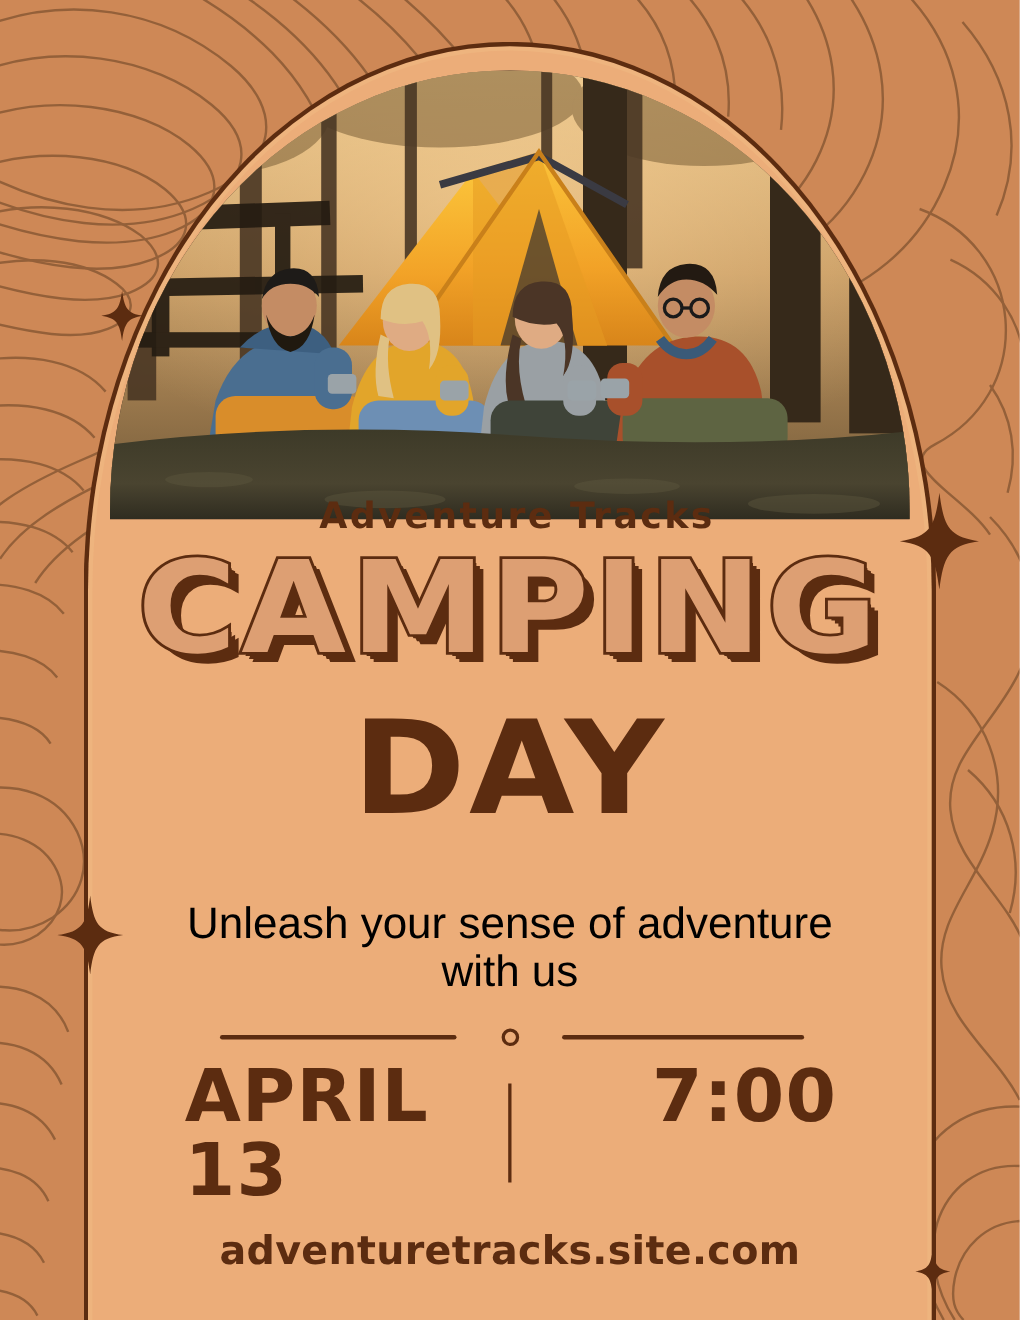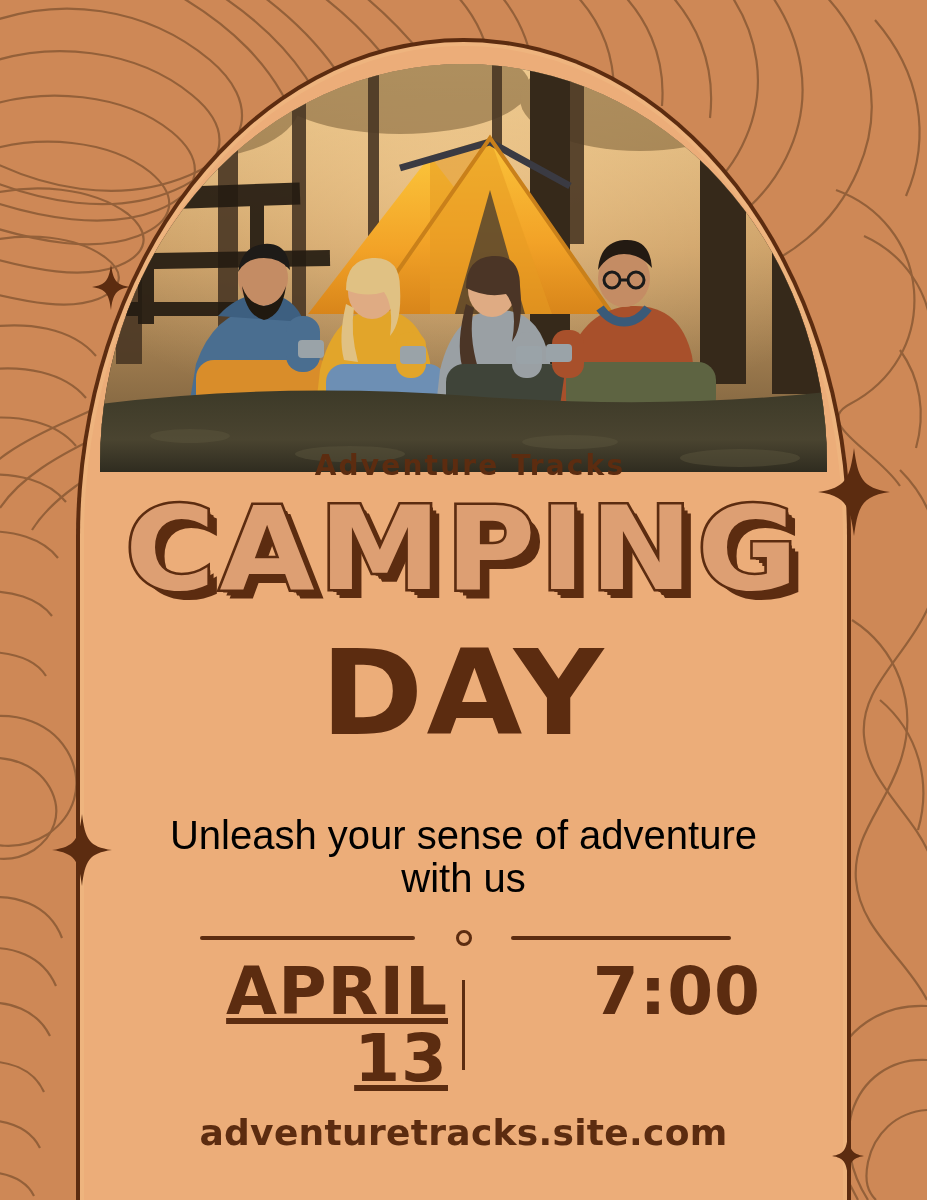--- a/index.html
+++ b/index.html
@@ -88,21 +88,21 @@
     position: absolute;
     left: 84px;
     top: 452px;
     width: 759px;
     text-align: center;
   }
 
   .brand {
     font-family: "DejaVu Sans", sans-serif;
     font-weight: bold;
-    font-size: 28px;
+    font-size: 33px;
     letter-spacing: 2.2px;
     color: #5c2c10;
     line-height: 1;
     margin: 0 0 8px 0;
     padding-left: 13px;
   }
 
   
   .camping-row {
     position: relative;
@@ -189,21 +189,21 @@
   .dt-col {
     position: absolute;
     top: 22px;
     font-family: "DejaVu Sans", sans-serif;
     font-weight: bold;
     font-size: 66px;
     line-height: 1.02;
     color: #5c2c10;
     letter-spacing: 1px;
   }
-  .dt-left  { left: 84px;  width: 280px; text-align: right; text-decoration: underline; }
+  .dt-left  { left: 84px;  width: 280px; text-align: left; }
   .dt-right { right: 82px; width: 280px; text-align: right; }
 
   .address {
     font-family: "DejaVu Sans", sans-serif;
     font-weight: bold;
     font-size: 36px;
     line-height: 1.28;
     color: #5c2c10;
     margin-top: 14px;
   }

